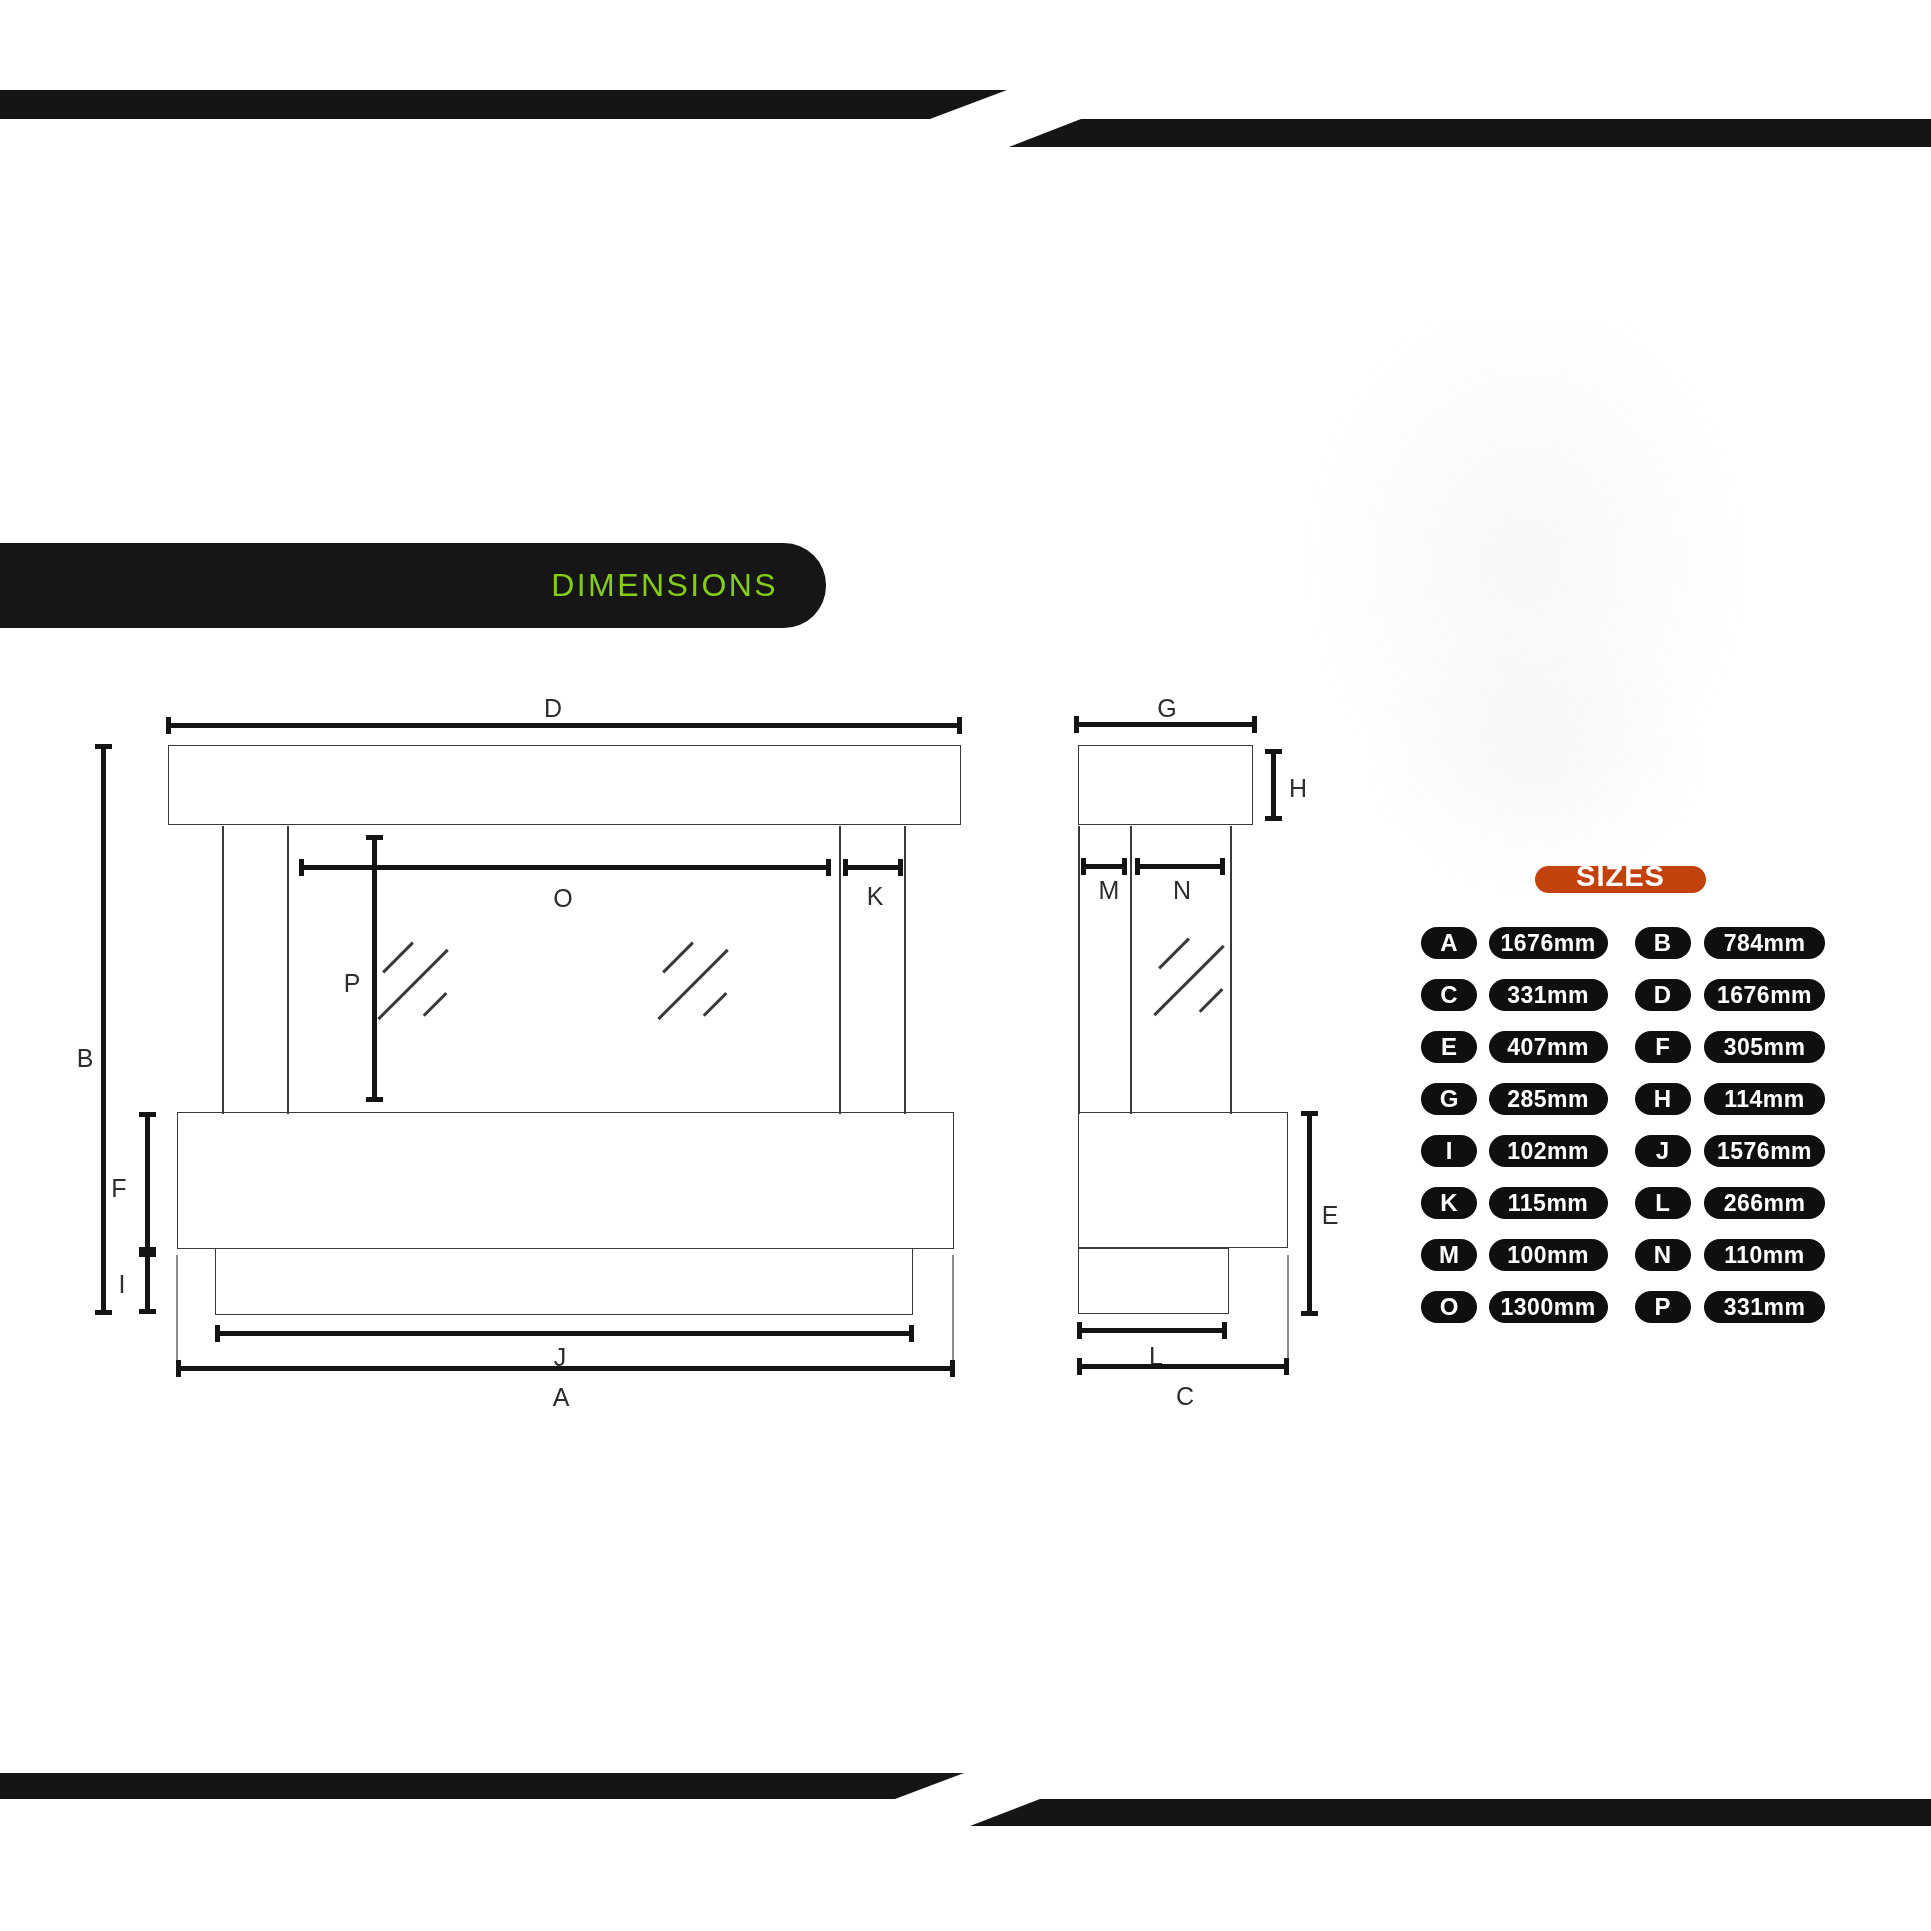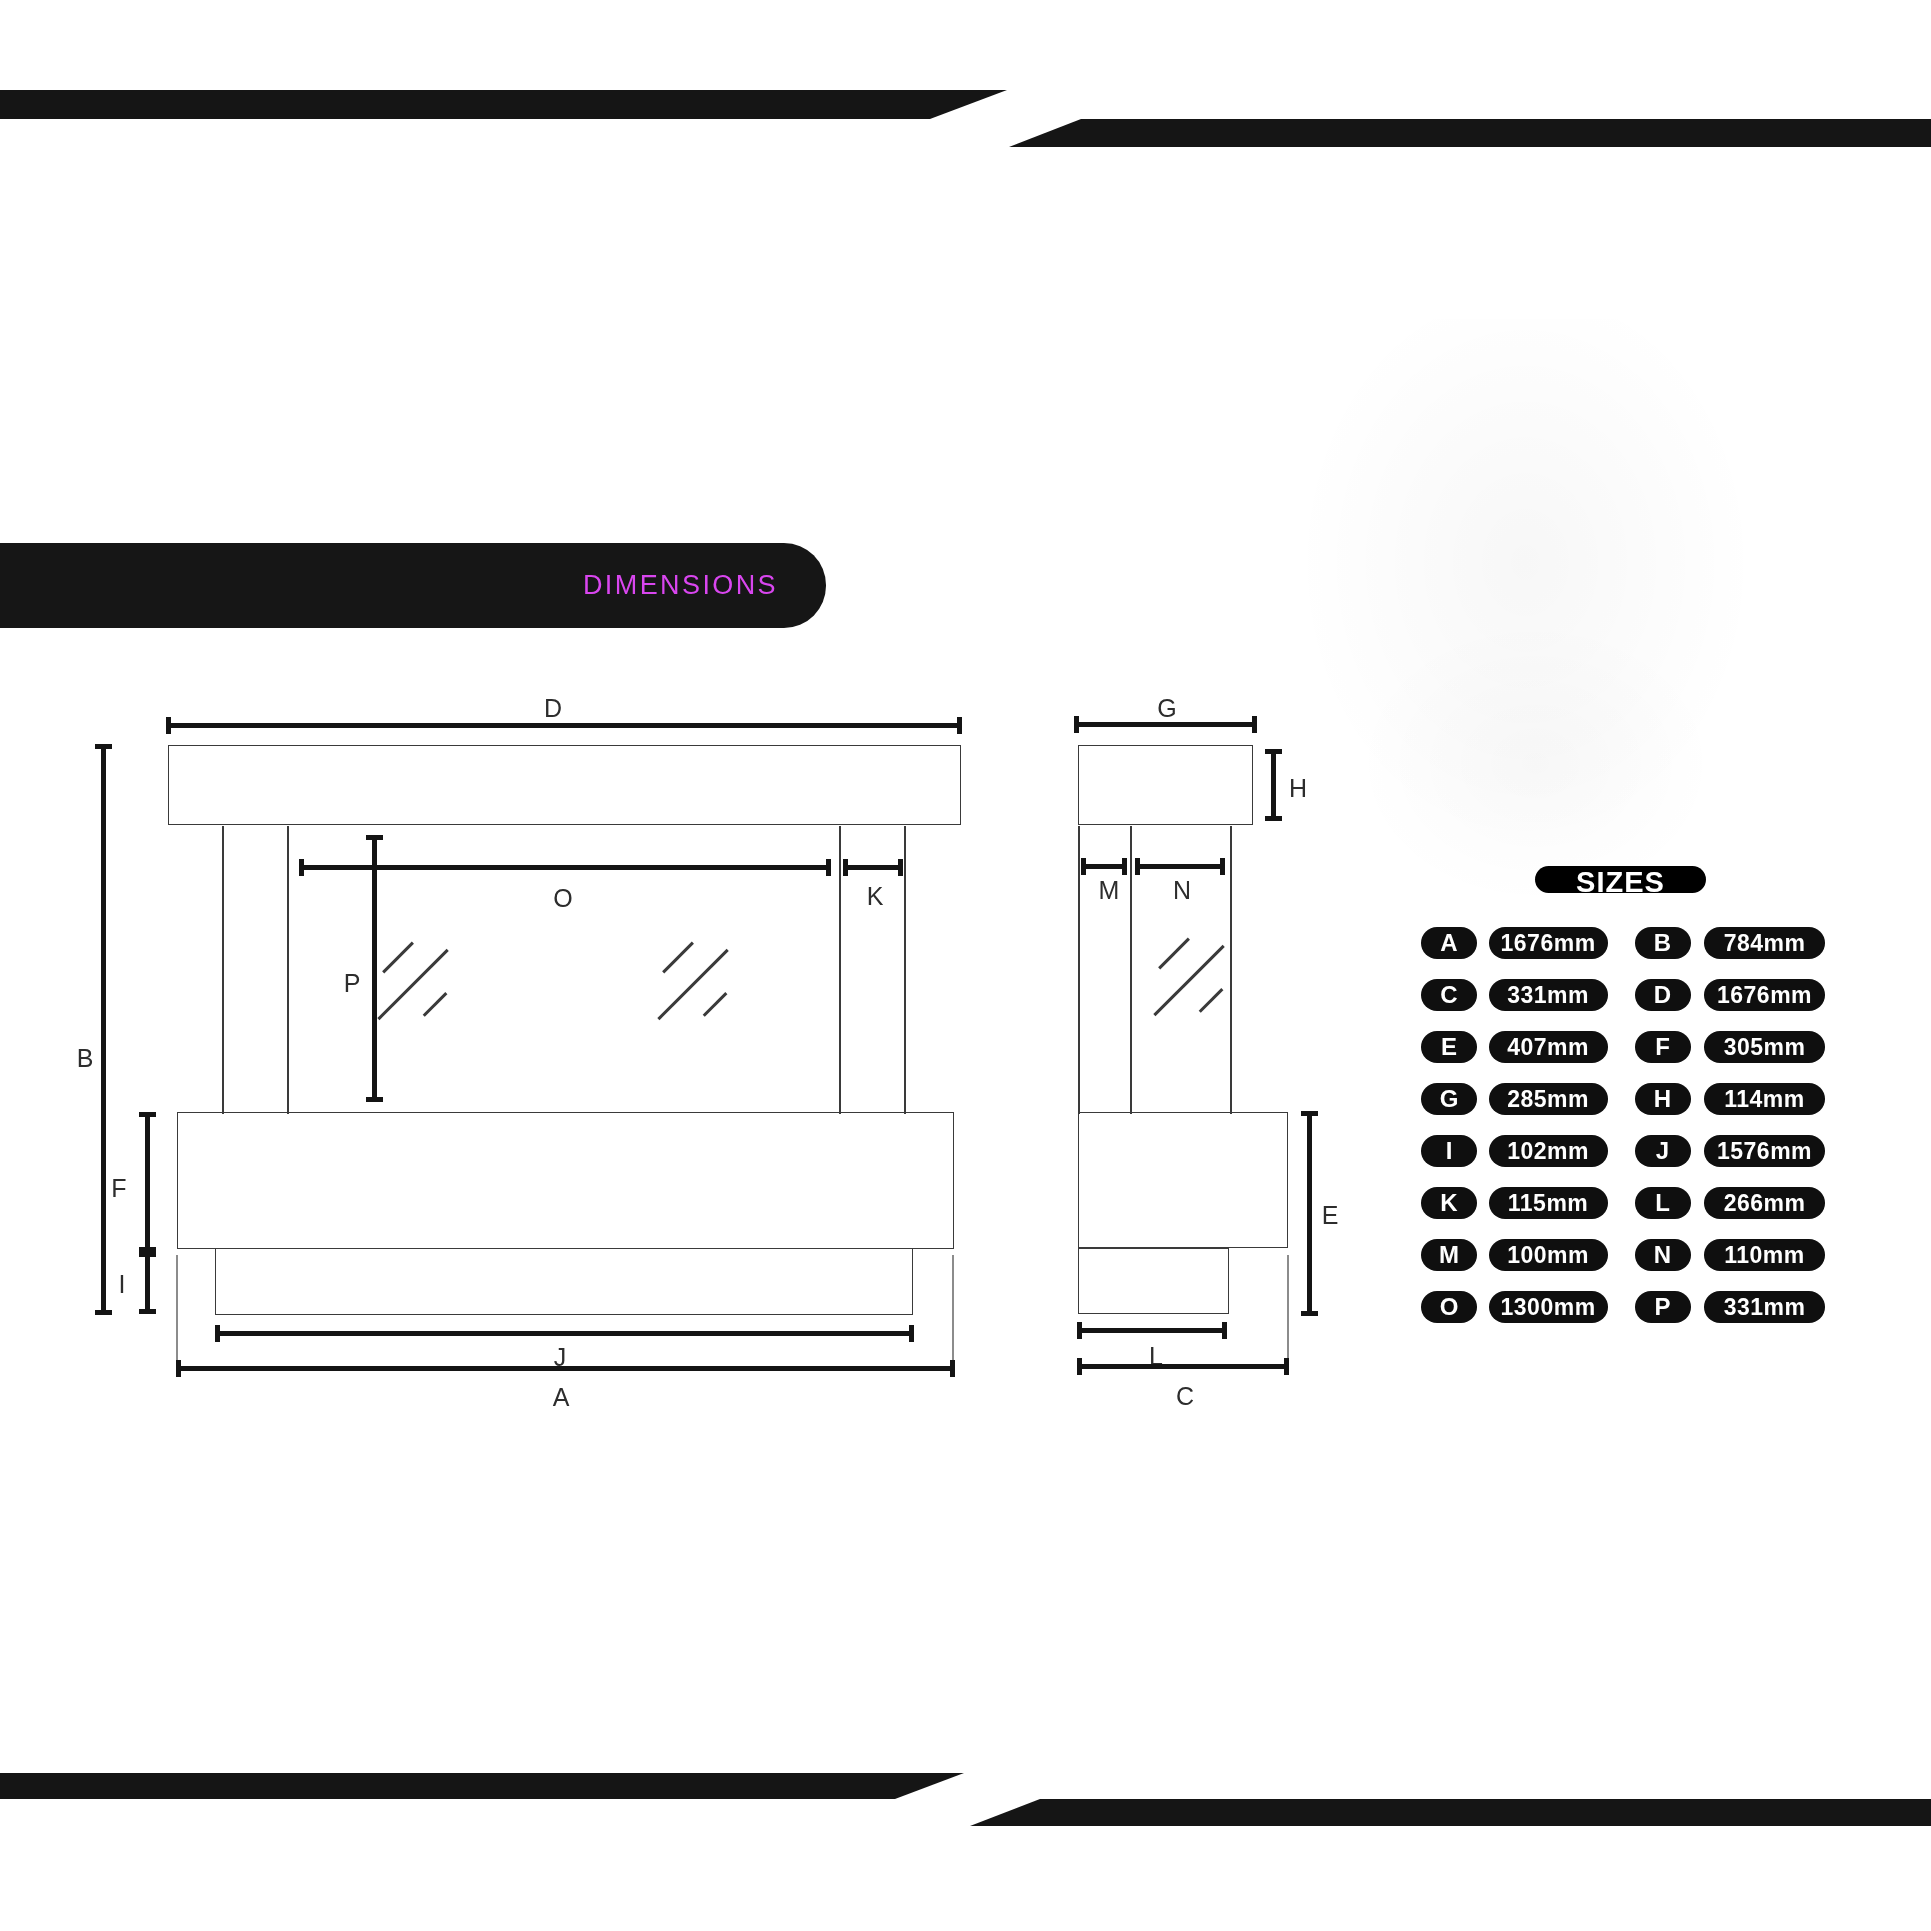--- a/index.html
+++ b/index.html
@@ -6,21 +6,21 @@
   #canvas{position:relative;width:1931px;height:1931px;background:#ffffff;overflow:hidden;
           font-family:"Liberation Sans", sans-serif;}
 
   
   .banner{position:absolute;background:#151515;}
 
   
   .dims-pill{position:absolute;left:0;top:543px;width:826px;height:85px;background:#161616;
              border-radius:0 42px 42px 0;display:flex;align-items:center;justify-content:flex-end;
              padding-right:48px;box-sizing:border-box;}
-  .dims-pill span{color:#d946ef;font-size:27px;letter-spacing:2.4px;font-weight:400;}
+  .dims-pill span{color:#84cc16;font-size:32px;letter-spacing:2.4px;font-weight:400;}
 
   
   .smudge{position:absolute;pointer-events:none;}
   .smudge.s1{left:1284px;top:319px;width:483px;height:541px;
      background:radial-gradient(ellipse at 50% 45%, rgba(0,0,0,0.030), rgba(0,0,0,0) 68%);}
   .smudge.s2{left:1352px;top:618px;width:367px;height:290px;
      background:radial-gradient(ellipse at 50% 50%, rgba(0,0,0,0.022), rgba(0,0,0,0) 70%);}
 
   
   .box{position:absolute;border:1.9px solid #3a3a3a;box-sizing:border-box;background:transparent;}
@@ -35,22 +35,22 @@
   .dlabel{position:absolute;font-size:25px;color:#2d2d2d;transform:translate(-50%,-50%);white-space:nowrap;}
 
   
   .hatch{position:absolute;width:77px;height:77px;}
   .hs{position:absolute;height:2.9px;background:#3a3a3a;transform:rotate(-45deg);}
   .hs1{left:-1px;top:13.5px;width:42px;}
   .hs2{left:-14.5px;top:41px;width:98px;}
   .hs3{left:41px;top:61px;width:32px;}
 
   
-  .sizes-title{position:absolute;left:1535px;top:866px;width:171px;height:27px;background:#000000;
-               border-radius:20px;display:flex;align-items:flex-start;justify-content:center;}
+  .sizes-title{position:absolute;left:1535px;top:866px;width:171px;height:27px;background:#c2410c;
+               border-radius:20px;display:flex;align-items:flex-end;justify-content:center;}
   .sizes-title span{color:#ffffff;font-weight:bold;font-size:29px;letter-spacing:1px;}
   .sizes-table{position:absolute;left:1421px;top:927px;width:404px;}
   .sizes-row{display:flex;align-items:center;height:32px;margin-bottom:20px;}
   .pill{background:#0f0f0f;color:#ffffff;font-weight:bold;border-radius:16.4px;height:32px;
         display:flex;align-items:center;justify-content:center;box-sizing:border-box;}
   .pill.letter{width:56px;font-size:24px;}
   .pill.value{width:119px;font-size:23px;letter-spacing:0.5px;}
   .gap12{width:11.6px;}.gap28{width:27px;}.gap14{width:13.5px;}
   .pill.value.c2{width:121px;}
 </style>

